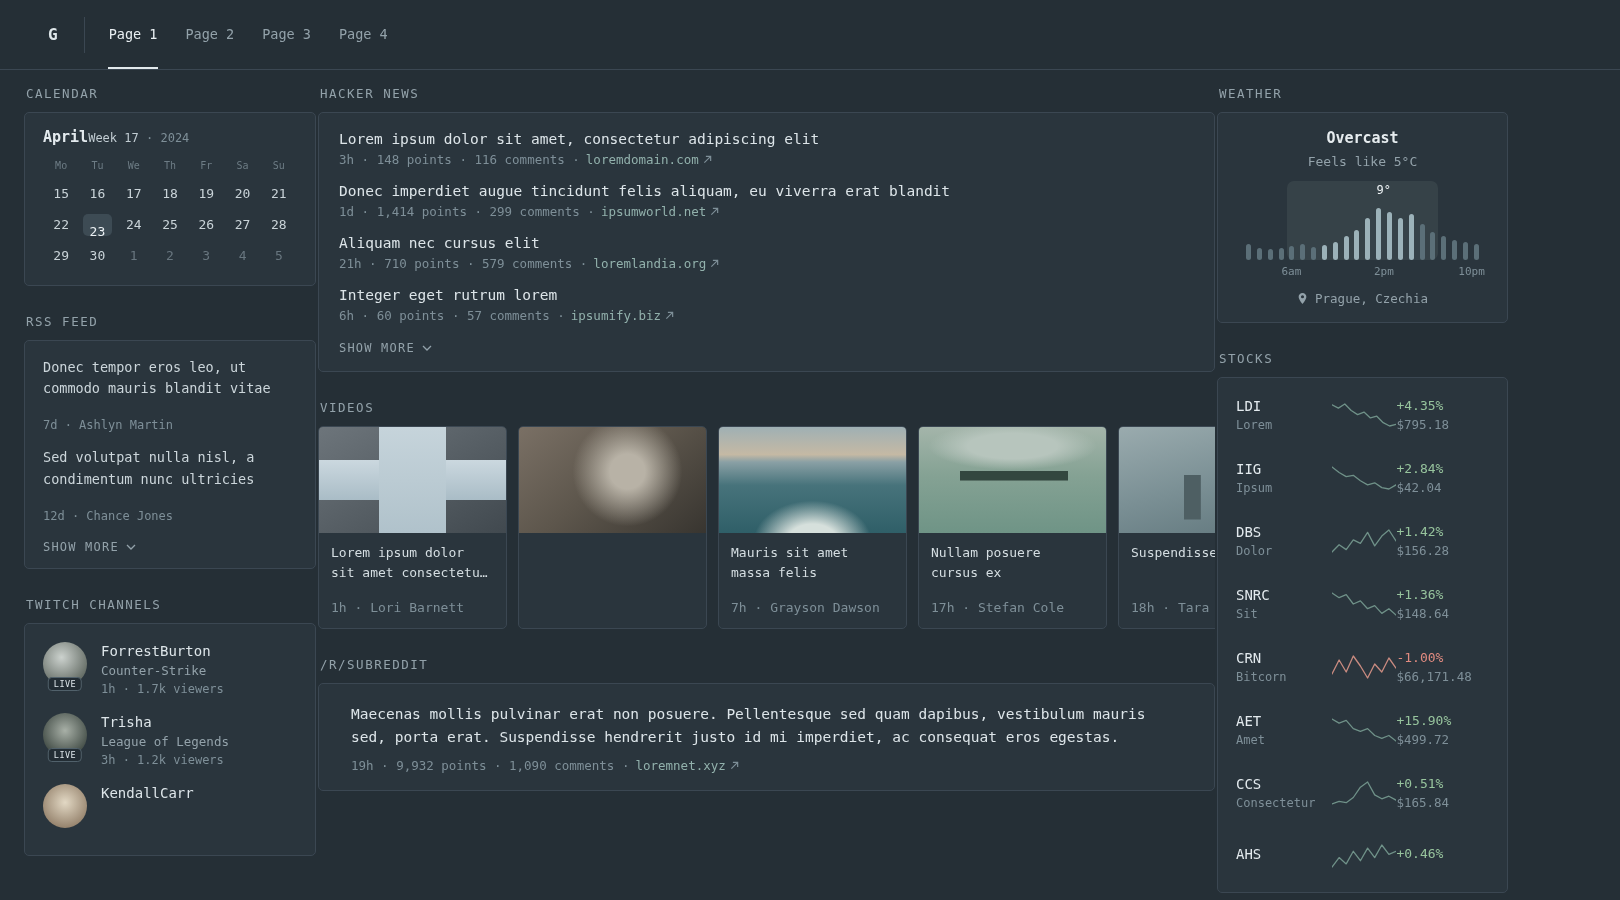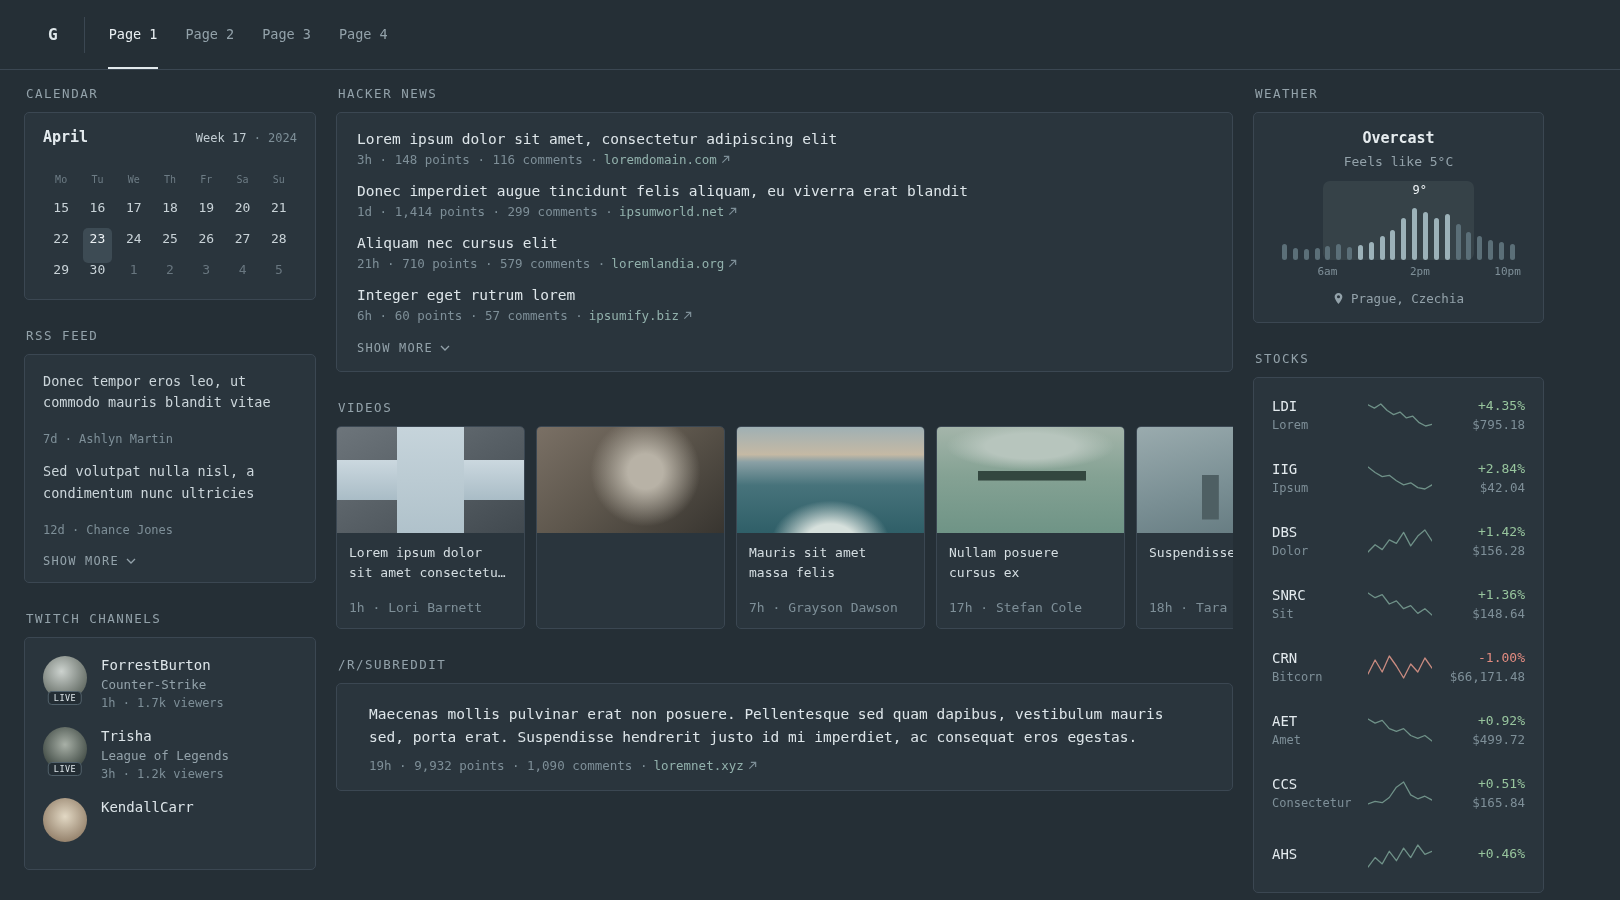--- a/index.html
+++ b/index.html
@@ -6,38 +6,38 @@
   *{margin:0;padding:0;box-sizing:border-box}
   html,body{width:1620px;height:900px;overflow:hidden}
   body{background:var(--bg);color:var(--text);font-family:"DejaVu Sans Mono","Liberation Mono",monospace;font-size:14px}
 
   .nav{height:70px;display:flex;align-items:stretch;border-bottom:1px solid var(--border);padding-left:48px}
   .logo{display:flex;align-items:center;align-self:center;height:36px;padding-right:26px;border-right:1px solid var(--border);font-weight:bold;font-size:16px;color:#dfe7ea;cursor:pointer}
   .tabs{display:flex;margin-left:23px;gap:26px}
   .tab{display:flex;align-items:center;padding:0 1px;font-size:13.5px;color:var(--muted);border-bottom:2px solid transparent;cursor:pointer}
   .tab.active{color:#e9eff2;border-color:#e2e9ec}
 
-  .main{display:grid;grid-template-columns:292px 897px 291px;gap:20px;padding-left:24px;align-items:start}
+  .main{display:grid;grid-template-columns:292px 897px 291px;gap:2px;padding-left:24px;align-items:start}
   .section-header{font-size:12.5px;letter-spacing:1.5px;color:var(--muted);margin:28px 2px 11px}
   .col > .section-header:first-child{margin-top:16px}
   .card{background:var(--card);border:1px solid var(--border);border-radius:5px}
 
   
   .cal{padding:15px 18px 18px}
-  .cal-head{display:flex;justify-content:space-between;align-items:baseline;margin-bottom:28px}
+  .cal-head{display:flex;align-items:baseline;margin-bottom:14px}
   .cal-month{font-size:15px;font-weight:bold;color:#e3eaee}
   .cal-week{font-size:12px;color:#c2cdd3}
   .cal-week .yr{color:var(--dim)}
   .cal-grid{display:grid;grid-template-columns:repeat(7,1fr);text-align:center;align-items:center}
   #cal-dow{margin-bottom:12px}
   .dow{font-size:10px;color:#6d7c85}
   #cal-days{row-gap:9px}
   .day{font-size:13px;color:#c9d3d8;height:22px;line-height:22px}
   .day.mutedday{color:#68767f}
-  .today{display:inline-block;background:#3d4b54;border-radius:5px;padding:0 7px;height:35px;line-height:22px;color:#ecf1f4}
+  .today{display:inline-block;background:#3d4b54;border-radius:5px;padding:7px 7px;height:22px;line-height:22px;color:#ecf1f4}
 
   
   .rss{padding:16px 18px 14px}
   .feed-item{margin-bottom:15px;cursor:pointer}
   .feed-title{font-size:13.5px;line-height:1.57;color:#ccd6db}
   .feed-meta{font-size:12px;color:var(--dim);margin-top:19px}
   .show-more{display:inline-flex;align-items:center;gap:7px;font-size:12px;letter-spacing:1.2px;color:var(--muted);cursor:pointer;margin-top:2px}
 
   
   .twitch{padding:18px 18px 10px}
@@ -95,21 +95,21 @@
 
   
   .stocks{padding:5px 18px}
   .stock{display:flex;align-items:center;height:63px;cursor:pointer}
   .s-info{width:100px}
   .s-ticker{font-size:14px;font-weight:normal;color:#e3eaee}
   .s-name{font-size:12px;color:var(--dim);margin-top:4px}
   .s-spark{flex:1;display:flex;justify-content:center;align-items:center}
   .up .s-spark{color:#6f9188}
   .down .s-spark{color:#c98b80}
-  .s-right{width:96px;text-align:right}
+  .s-right{width:96px;text-align:left}
   .s-change{font-size:13px}
   .up .s-change{color:var(--positive)}
   .down .s-change{color:var(--negative)}
   .s-price{font-size:12.5px;color:var(--dim);margin-top:4px}
 </style>
 </head>
 <body>
 
 <div class="nav">
   <div class="logo">G</div>
@@ -449,21 +449,21 @@
           <div class="s-info">
             <div class="s-ticker">AET</div>
             <div class="s-name">Amet</div>
           </div>
           <div class="s-spark">
             <svg width="64" height="26" viewBox="0 0 64 26">
               <polyline points="0.0,2.0 7.1,6.1 14.2,3.4 21.3,11.6 28.4,14.4 35.6,11.6 42.7,18.5 49.8,21.3 56.9,18.5 64.0,24.0" fill="none" stroke="currentColor" stroke-width="1.3" stroke-linejoin="round" stroke-linecap="round"></polyline>
             </svg>
           </div>
           <div class="s-right">
-            <div class="s-change">+0.92%</div>
+            <div class="s-change">+15.90%</div>
             <div class="s-price">$499.72</div>
           </div>
         </div>
         <div class="stock up">
           <div class="s-info">
             <div class="s-ticker">CCS</div>
             <div class="s-name">Consectetur</div>
           </div>
           <div class="s-spark">
             <svg width="64" height="26" viewBox="0 0 64 26">

